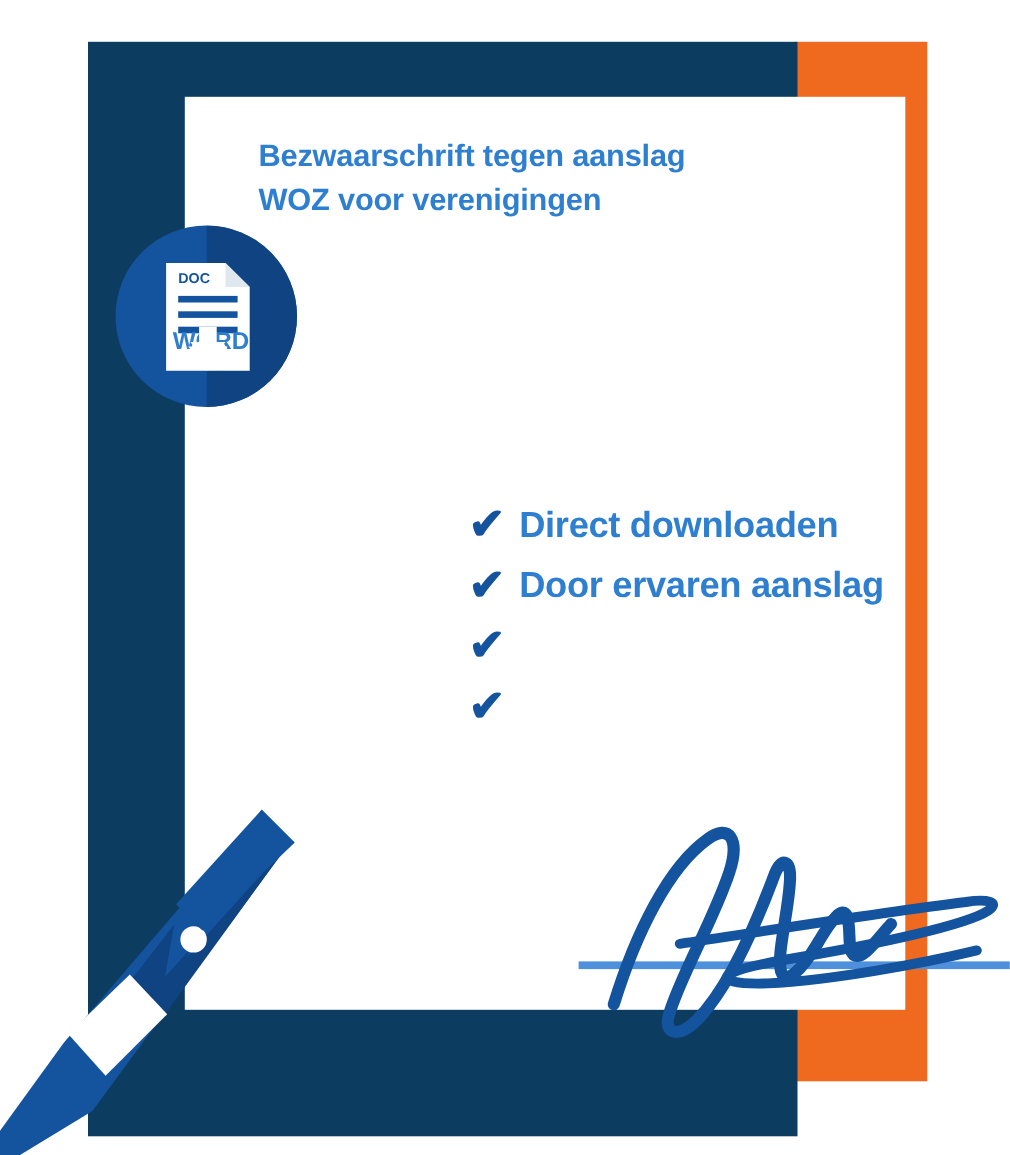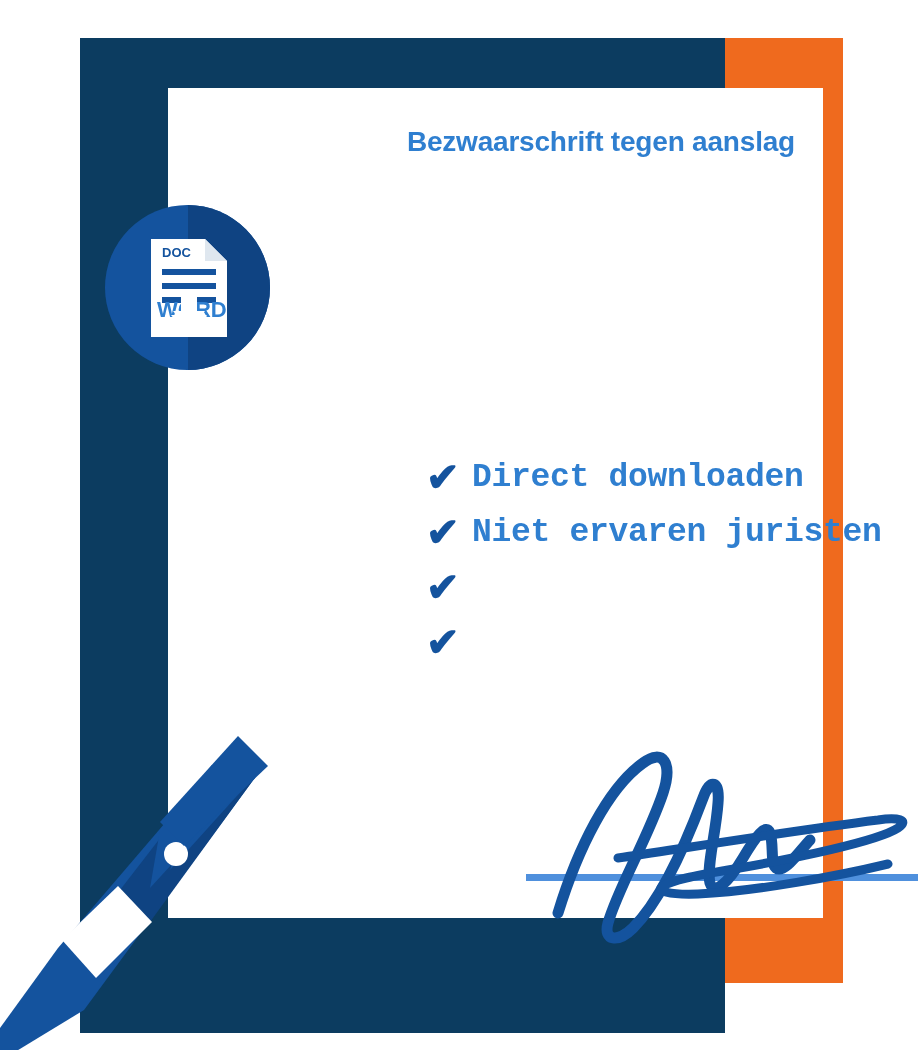--- a/index.html
+++ b/index.html
@@ -53,21 +53,21 @@
     height: 830px;
     background: #ffffff;
   }
 
   
   .doc-title {
     position: absolute;
     right: 28px;
     top: 34px;
     width: 560px;
-    text-align: right;
+    text-align: left;
     color: #2f7fd0;
     font-size: 28px;
     font-weight: bold;
     line-height: 1.42;
     letter-spacing: -0.2px;
   }
   .doc-title .line {
     display: block;
   }
 
@@ -120,21 +120,20 @@
     line-height: 1;
     font-weight: bold;
     text-align: left;
   }
   .benefit-row .label {
     color: #2f7fd0;
     font-size: 33px;
     font-weight: bold;
     letter-spacing: -0.3px;
     white-space: nowrap;
-    font-family: Liberation Mono, monospace;
   }
 
   
   .sig-line {
     position: absolute;
     left: 358px;
     top: 786px;
     width: 420px;
     height: 7px;
     background: #4f90dd;
@@ -159,30 +158,31 @@
 
 <div id="product-card">
 
   <div class="band-orange"></div>
   <div class="band-navy"></div>
 
   <div class="doc-sheet">
 
     <div class="doc-title">
       <span class="line">Bezwaarschrift tegen aanslag</span>
+      <span class="line">WOZ voor verenigingen</span>
     </div>
 
     <div class="benefits">
       <div class="benefit-row">
         <span class="check">✔</span>
         <span class="label">Direct downloaden</span>
       </div>
       <div class="benefit-row">
         <span class="check">✔</span>
-        <span class="label">Niet ervaren juristen</span>
+        <span class="label">Door ervaren aanslag</span>
       </div>
       <div class="benefit-row">
         <span class="check">✔</span>
       </div>
       <div class="benefit-row">
         <span class="check">✔</span>
       </div>
     </div>
 
     <div class="sig-line"></div>

